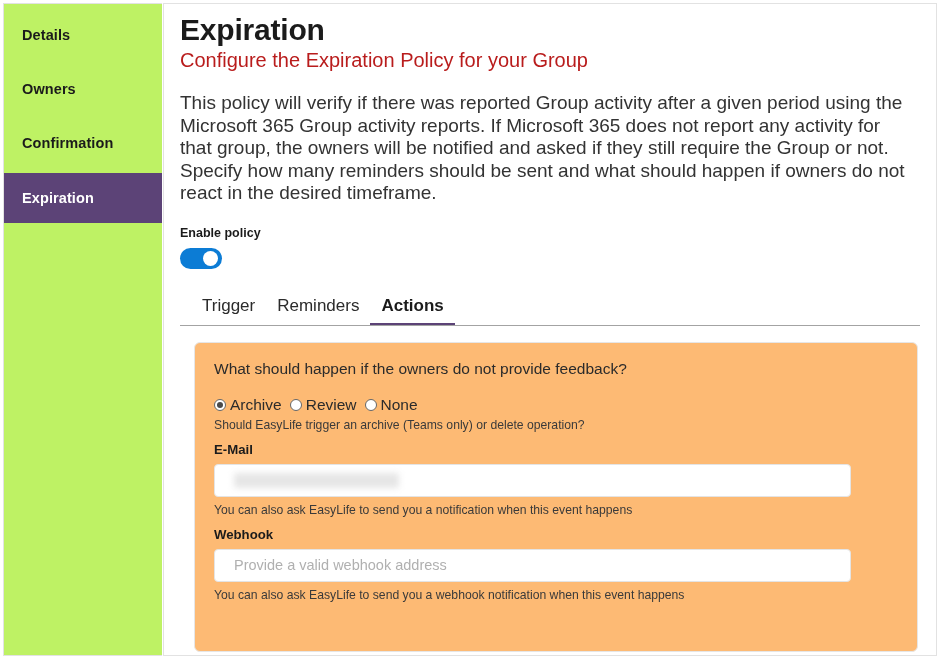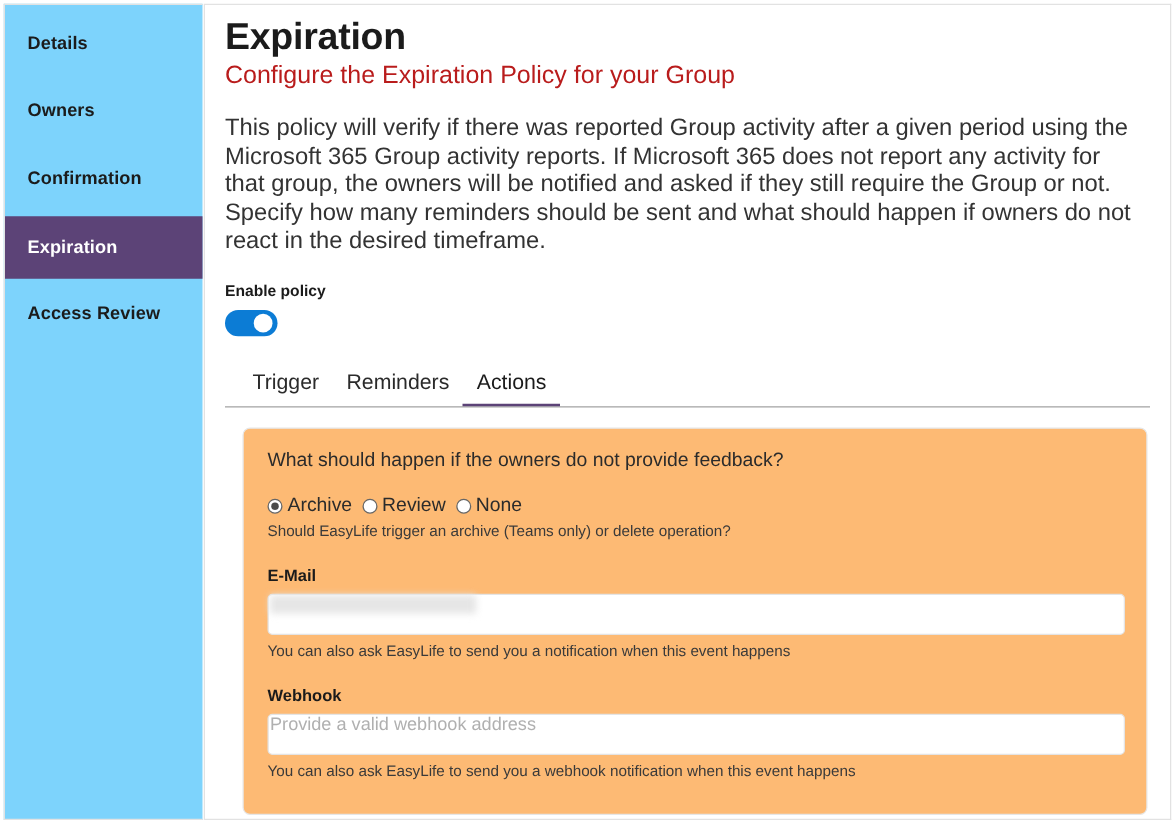--- a/index.html
+++ b/index.html
@@ -24,21 +24,21 @@
     display: flex;
   }
 
   
   .sidebar {
     position: absolute;
     left: 3px;
     top: 3px;
     width: 159px;
     height: 653px;
-    background: #7dd3fc;
+    background: #bef264;
     border: 1px solid #e2e2e2;
     border-right: none;
     box-sizing: border-box;
   }
   .nav-list {
     list-style: none;
     margin: 0;
     padding: 0;
     padding-top: 17px;
   }
@@ -151,20 +151,21 @@
     font-size: 17px;
     color: #2b2b2b;
     padding: 0 11px 7px 11px;
     cursor: pointer;
     border-bottom: 2.5px solid transparent;
     white-space: nowrap;
   }
   .tab.active {
     border-bottom-color: #5c4377;
     color: #1b1b1b;
+    font-weight: bold;
   }
 
   
   .card {
     margin-top: 16px;
     margin-left: 14px;
     width: 724px;
     height: 310px;
     box-sizing: border-box;
     border: 1px solid #e6e6e6;
@@ -212,39 +213,40 @@
     background: #4a4a4a;
   }
 
   .hint {
     margin-top: 4px;
     font-size: 12.2px;
     color: #3a3a3a;
   }
 
   .sub-label {
-    margin-top: 21px;
+    margin-top: 10px;
     font-size: 13.2px;
     font-weight: bold;
     color: #1b1b1b;
   }
 
   .text-input {
     margin-top: 7px;
-    width: 686px;
+    width: 637px;
     height: 33px;
     box-sizing: border-box;
     border: 1px solid #e4e4e4;
     border-radius: 4px;
     background: #ffffff;
-    padding: 0 1px;
+    padding: 0 19px;
     font-size: 14px;
     font-family: "Liberation Sans", sans-serif;
     color: #2b2b2b;
     display: flex;
+    align-items: center;
     position: relative;
     cursor: text;
   }
   .text-input .placeholder {
     color: #b0b0b0;
     font-size: 14.5px;
   }
   .redaction {
     width: 165px;
     height: 15px;
@@ -270,23 +272,20 @@
       </li>
       <li class="nav-item">
         <span>Owners</span>
       </li>
       <li class="nav-item">
         <span>Confirmation</span>
       </li>
       <li class="nav-item selected">
         <span>Expiration</span>
       </li>
-      <li class="nav-item">
-        <span>Access Review</span>
-      </li>
     </ul>
   </nav>
   <div class="sidebar-divider"></div>
 
   <main class="main">
 
     <h1 class="page-title">Expiration</h1>
     <p class="page-subtitle">Configure the Expiration Policy for your Group</p>
     <p class="page-desc">This policy will verify if there was reported Group activity after a given period using the Microsoft 365 Group activity reports. If Microsoft 365 does not report any activity for that group, the owners will be notified and asked if they still require the Group or not. Specify how many reminders should be sent and what should happen if owners do not react in the desired timeframe.</p>
 

